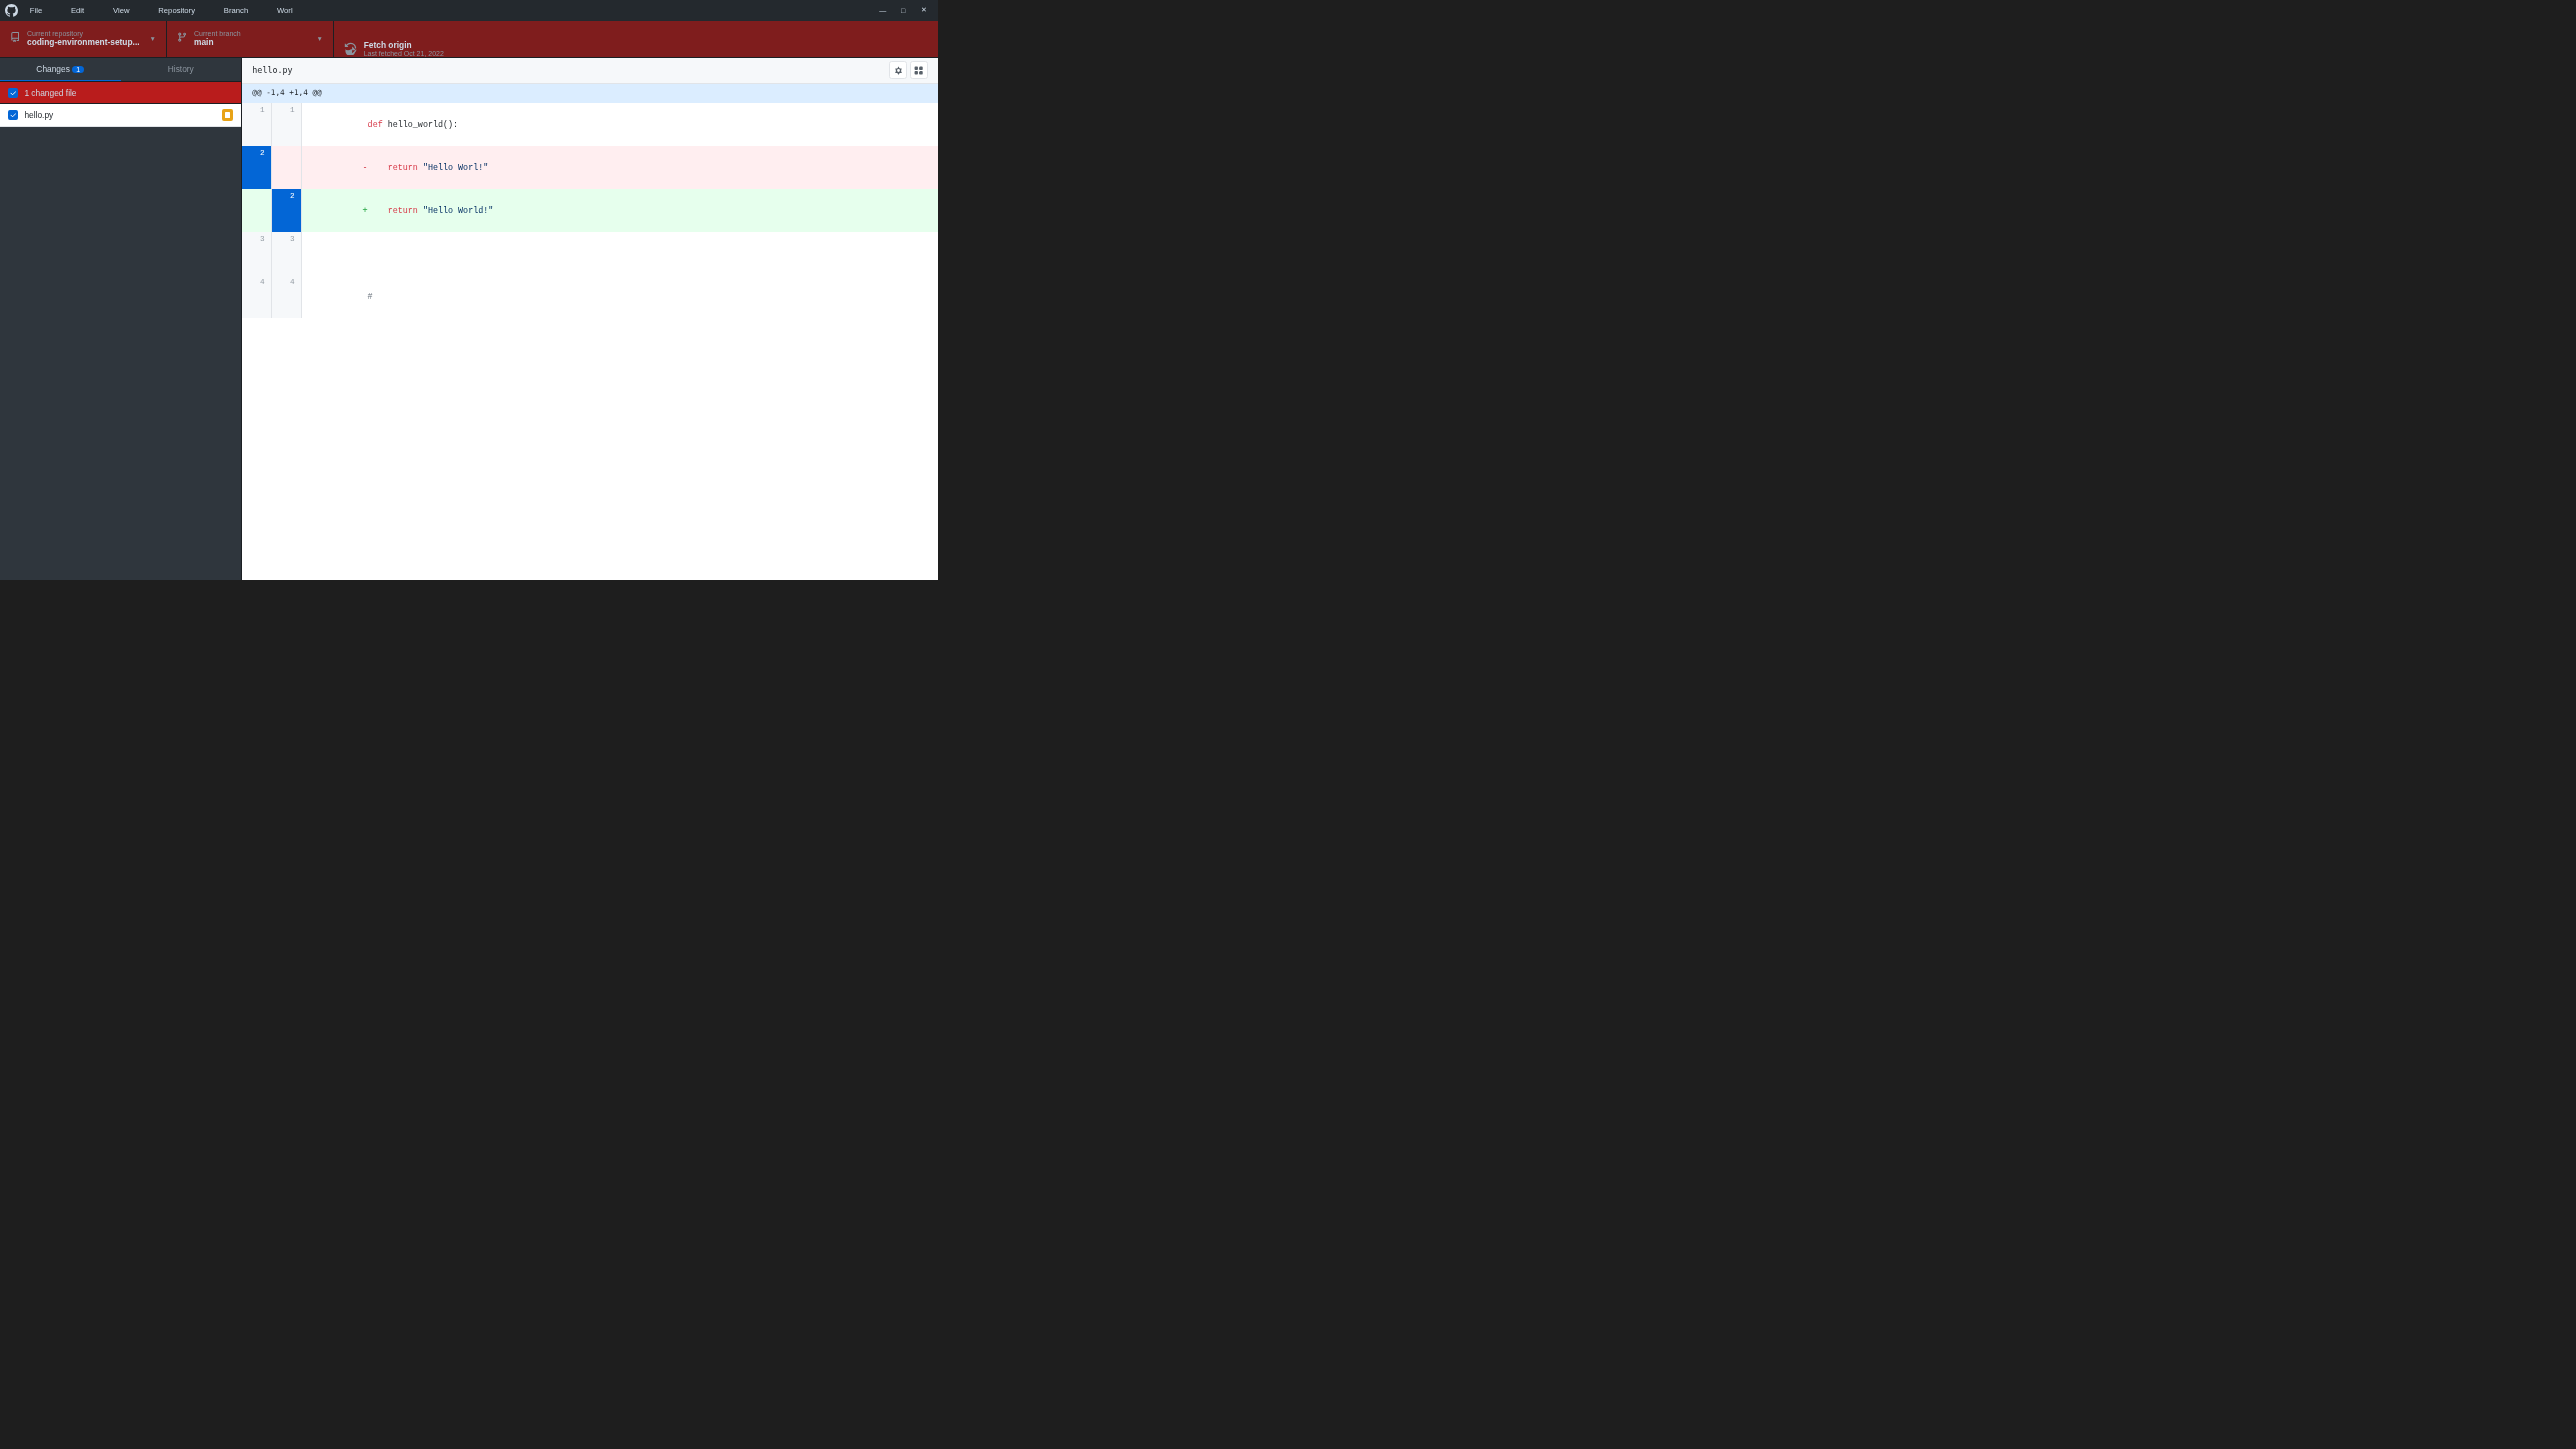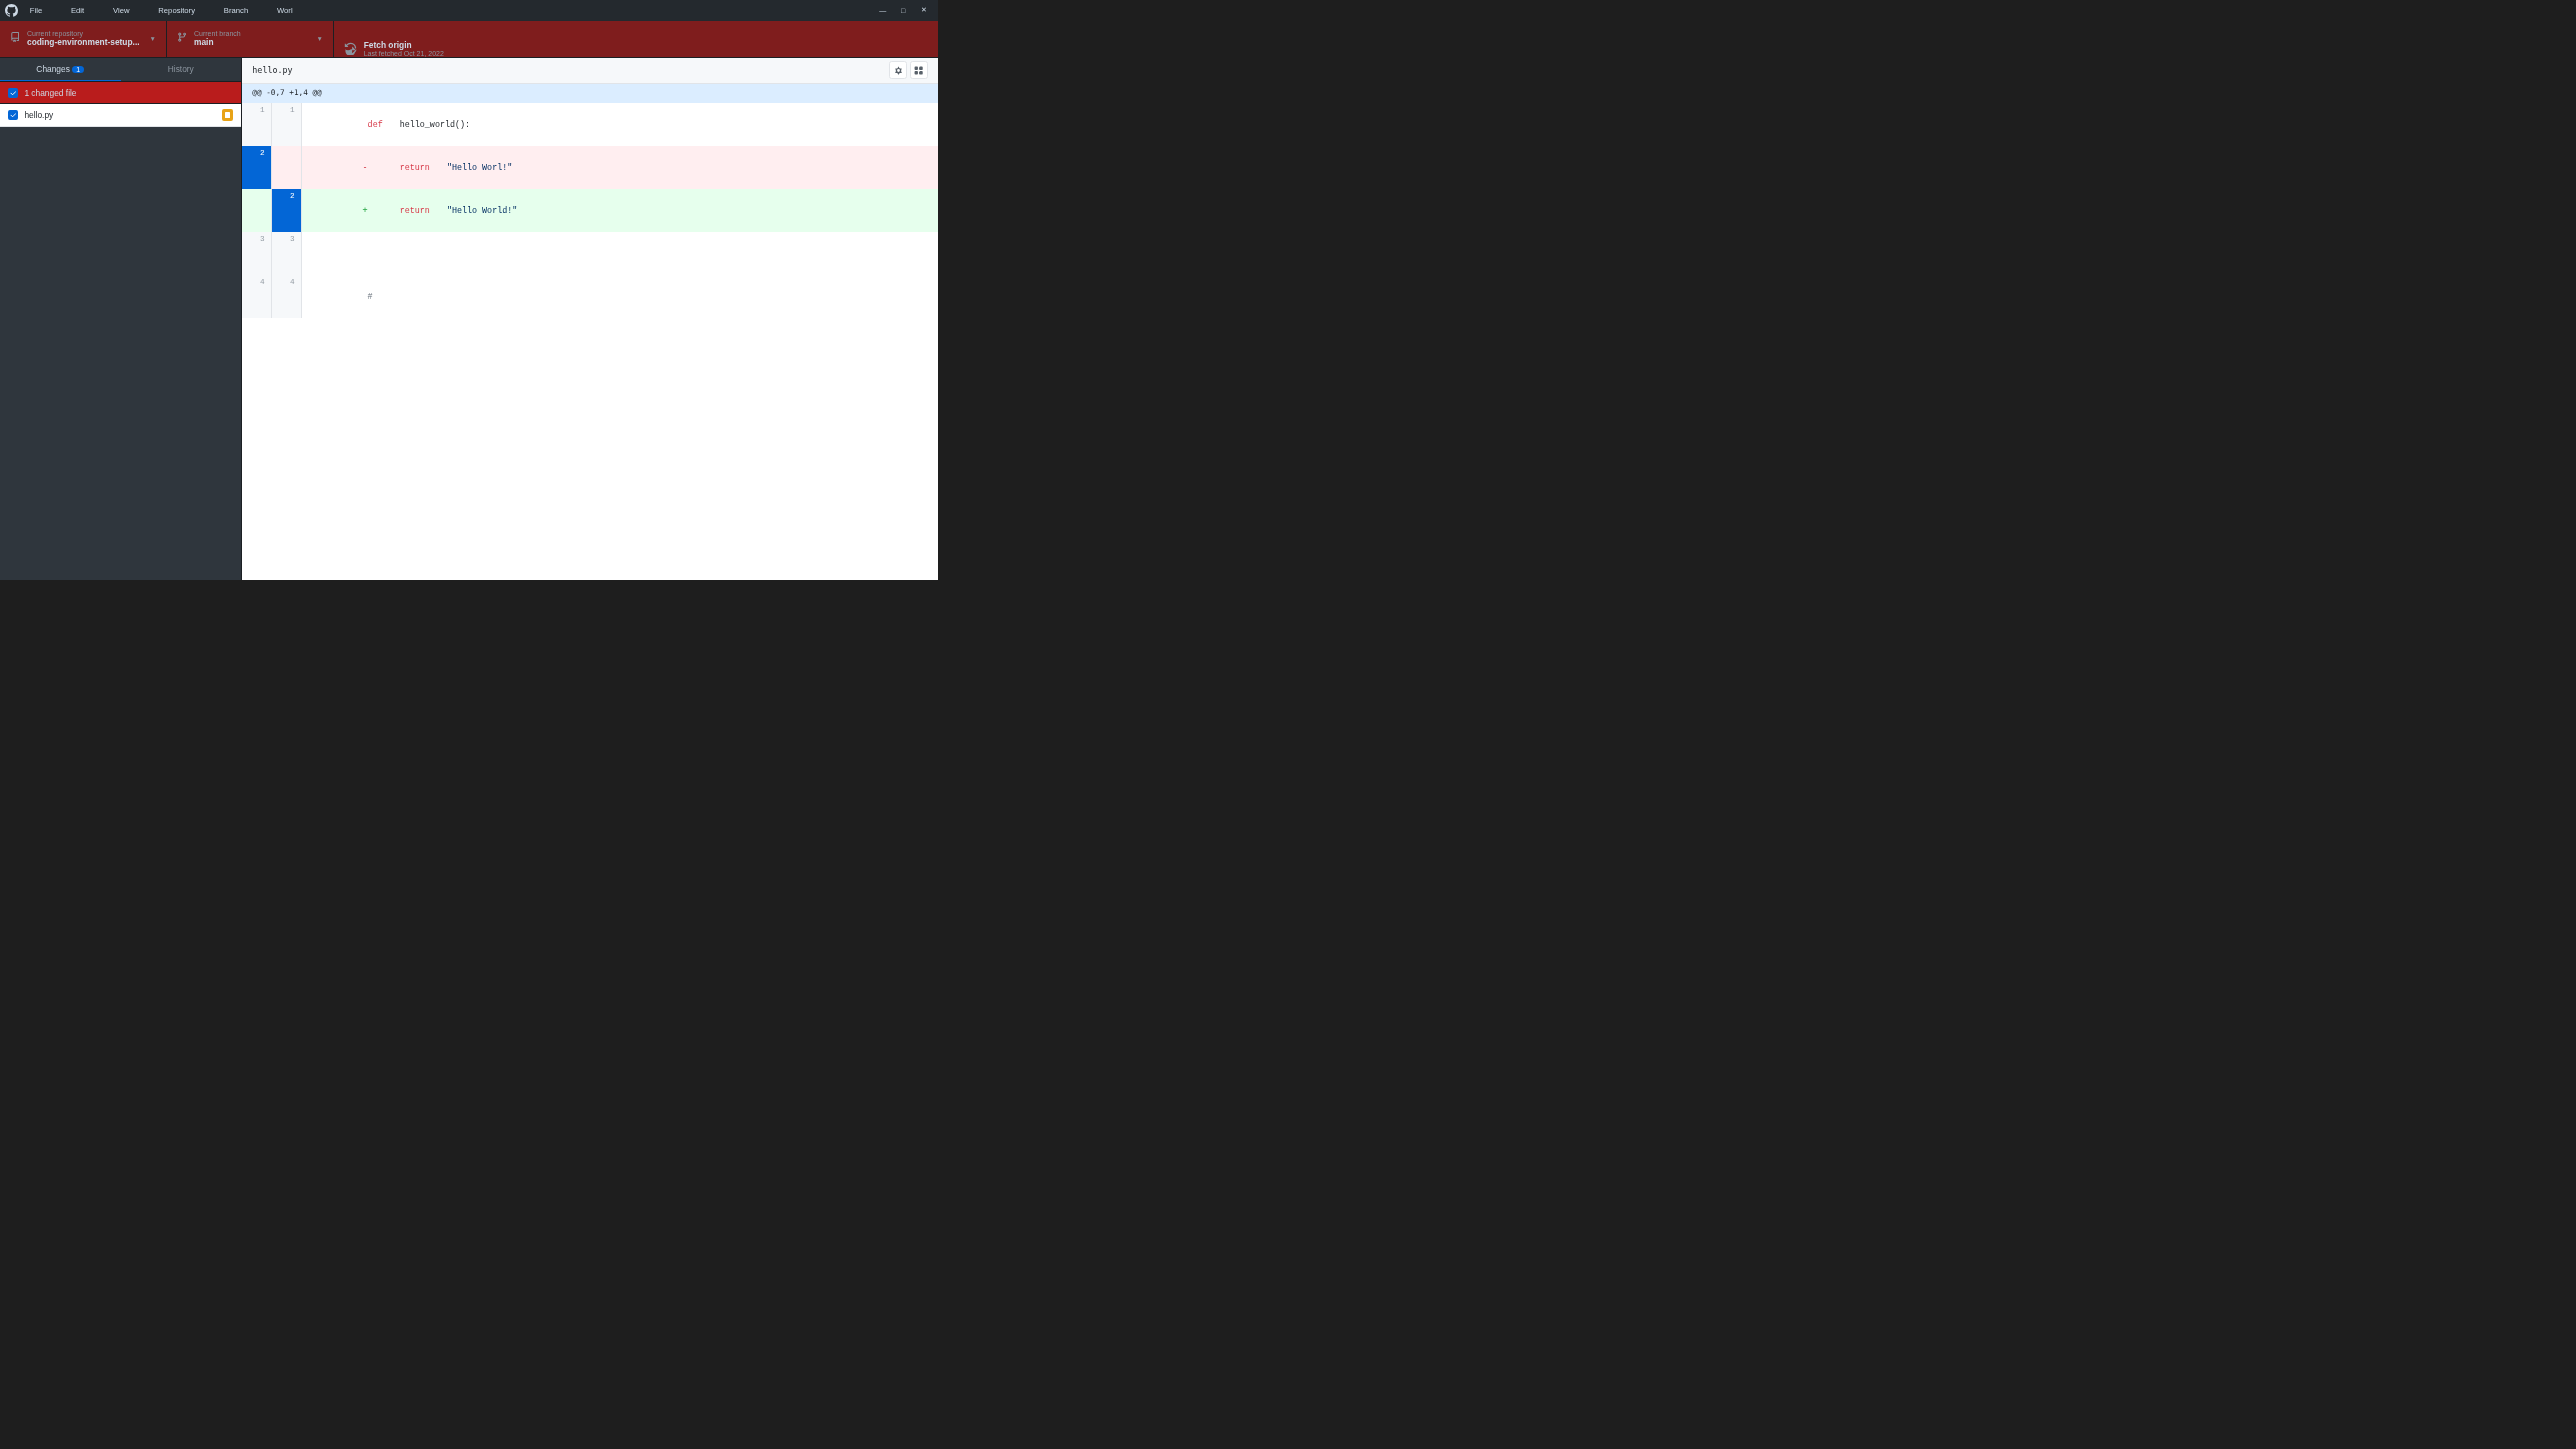--- a/index.html
+++ b/index.html
@@ -381,21 +381,21 @@
     .diff-line.added .diff-line-num { background: #e6ffed; }
     .diff-line.context .diff-line-content { background: white; }
     .diff-sign {
       width: 10.3px;
       flex-shrink: 0;
       line-height: 14px;
       font-family: monospace;
     }
     .diff-sign.minus { color: #cb2431; }
     .diff-sign.plus { color: #28a745; }
-    .code-text { color: #24292e; margin-left: 12px; }
+    .code-text { color: #24292e; }
     .code-keyword { color: #d73a49; }
     .code-string { color: #032f62; }
     .code-comment { color: #6a737d; }
     .diff-line-num-selected { background: #0366d6 !important; color: white !important; }
 
     
     .sidebar-files {
       flex: 1;
       overflow-y: auto;
     }
@@ -514,21 +514,21 @@
           <svg width="9" height="9" viewBox="0 0 16 16" fill="#586069">
             <path fill-rule="evenodd" d="M1 2.5A1.5 1.5 0 012.5 1h3A1.5 1.5 0 017 2.5v3A1.5 1.5 0 015.5 7h-3A1.5 1.5 0 011 5.5v-3zm8.5 0A1.5 1.5 0 0111 1h3a1.5 1.5 0 011.5 1.5v3A1.5 1.5 0 0113.5 7h-3A1.5 1.5 0 019 5.5v-3zm-8.5 8A1.5 1.5 0 012.5 9h3A1.5 1.5 0 017 10.5v3A1.5 1.5 0 015.5 15h-3A1.5 1.5 0 011 13.5v-3zm8.5 0A1.5 1.5 0 0111 9h3a1.5 1.5 0 011.5 1.5v3A1.5 1.5 0 0113.5 15h-3A1.5 1.5 0 019 13.5v-3z"></path>
           </svg>
         </div>
       </div>
     </div>
 
     <div class="diff-content">
 
       <div class="diff-hunk-header">
-        <span>@@ -0,7 +1,4 @@</span>
+        <span>@@ -1,4 +1,4 @@</span>
       </div>
 
       <div class="diff-line context">
         <div class="diff-line-nums">
           <div class="diff-line-num">1</div>
           <div class="diff-line-num">1</div>
         </div>
         <div class="diff-line-content">
           <span class="diff-sign">&nbsp;</span><span class="code-keyword">def</span><span class="code-text"> hello_world():</span>
         </div>

